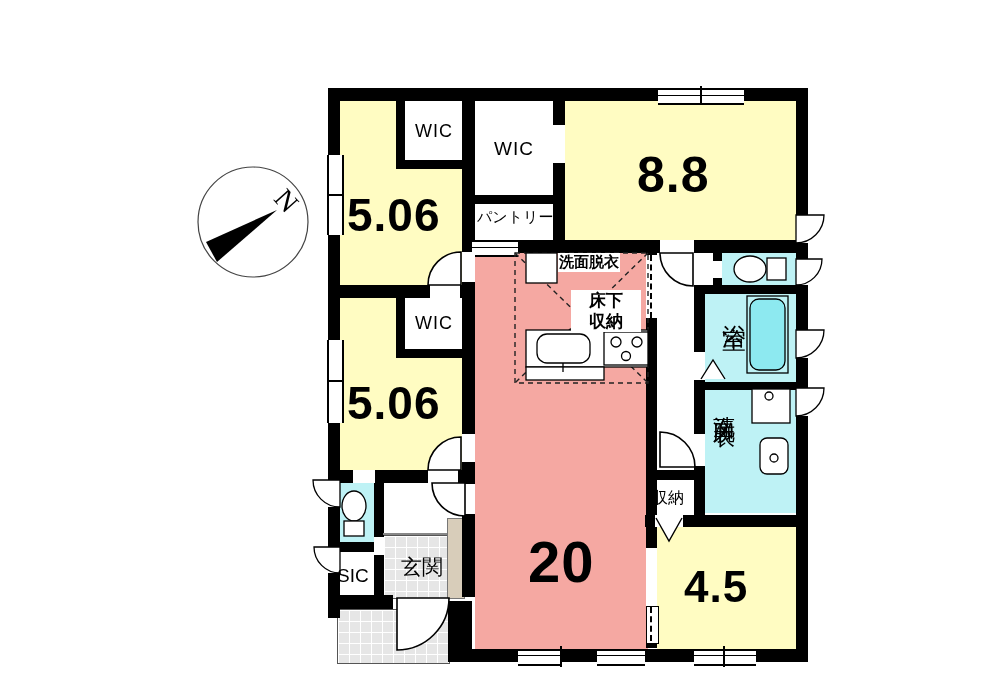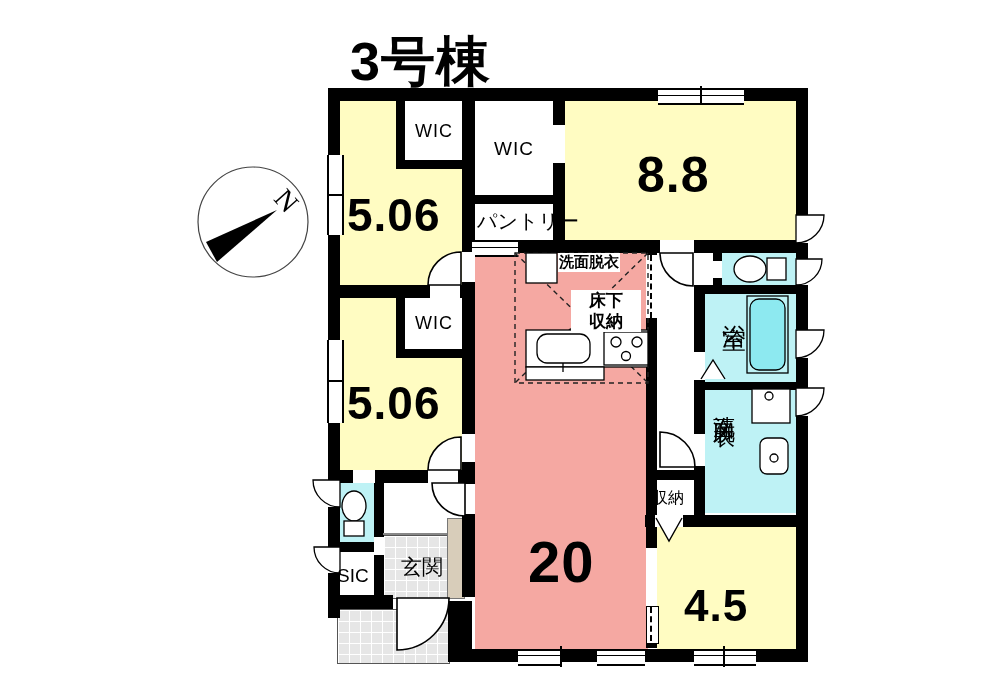--- a/index.html
+++ b/index.html
@@ -18,21 +18,20 @@
          background-size:11px 11px;border:1px solid #555;}
   .winline{position:absolute;background:#000;}
   .dashv{position:absolute;width:0;border-left:2px dashed #000;}
   svg.overlay{position:absolute;left:0;top:0;pointer-events:none;}
 </style>
 </head>
 <body>
 
 <div id="canvas">
 
-  <div class="lbl big" style="left:350px;top:26px;font-size:54px;">3号棟</div>
 
   <div class="fill" style="left:328px;top:88px;width:480px;height:574px;background:#fff;"></div>
 
   <div class="fill" style="left:340px;top:100px;width:122px;height:185px;background:#FFFCC2;"></div>
   <div class="fill" style="left:405px;top:100px;width:57px;height:62px;background:#fff;"></div>
   <div class="fill" style="left:475px;top:100px;width:78px;height:95px;background:#fff;"></div>
   <div class="fill" style="left:475px;top:204px;width:78px;height:36px;background:#fff;"></div>
   <div class="fill" style="left:565px;top:100px;width:231px;height:140px;background:#FFFCC2;"></div>
   <div class="fill" style="left:340px;top:298px;width:122px;height:172px;background:#FFFCC2;"></div>
   <div class="fill" style="left:405px;top:298px;width:57px;height:53px;background:#fff;"></div>
@@ -205,27 +204,27 @@
       <circle cx="626" cy="356" r="4.5"></circle>
       <rect x="526" y="253" width="31" height="30"></rect>
     </g>
   </svg>
 
   <div class="lbl" style="left:276px;top:185px;font-size:28px;font-family:'Liberation Serif',serif;transform:rotate(48deg);">N</div>
 
   <div class="lbl big" style="left:347px;top:188px;font-size:46px;">5.06</div>
   <div class="lbl big" style="left:347px;top:376px;font-size:46px;">5.06</div>
   <div class="lbl big" style="left:637px;top:146px;font-size:50px;">8.8</div>
-  <div class="lbl big" style="left:684px;top:562px;font-size:44px;margin-top:19px;">4.5</div>
+  <div class="lbl big" style="left:684px;top:562px;font-size:44px;">4.5</div>
   <div class="lbl big" style="left:528px;top:528px;font-size:58px;">20</div>
 
   <div class="lbl" style="left:415px;top:121px;font-size:18px;letter-spacing:1px;">WIC</div>
   <div class="lbl" style="left:494px;top:138px;font-size:19px;letter-spacing:1px;">WIC</div>
   <div class="lbl" style="left:415px;top:313px;font-size:18px;letter-spacing:1px;">WIC</div>
-  <div class="lbl" style="left:477px;top:208px;font-size:20px;">パントリー</div>
+  <div class="lbl" style="left:477px;top:208px;font-size:15px;">パントリー</div>
 
   <div class="lbl vtxt" style="left:718px;top:305px;font-size:24px;">浴室</div>
   <div class="lbl vtxt" style="left:709px;top:398px;font-size:22px;">洗面脱衣</div>
   <div class="lbl" style="left:652px;top:488px;font-size:16px;">収納</div>
   <div class="lbl" style="left:337px;top:565px;font-size:19px;">SIC</div>
   <div class="lbl" style="left:401px;top:553px;font-size:21px;">玄関</div>
 
   <div class="lbl" style="left:558px;top:253px;font-size:15px;font-weight:bold;background:#fff;padding:0 1px;">洗面脱衣</div>
   <div class="abs" style="left:571px;top:290px;width:70px;height:42px;background:#fff;text-align:center;font-size:17px;font-weight:bold;line-height:21px;">
     <span>床下</span><br>

